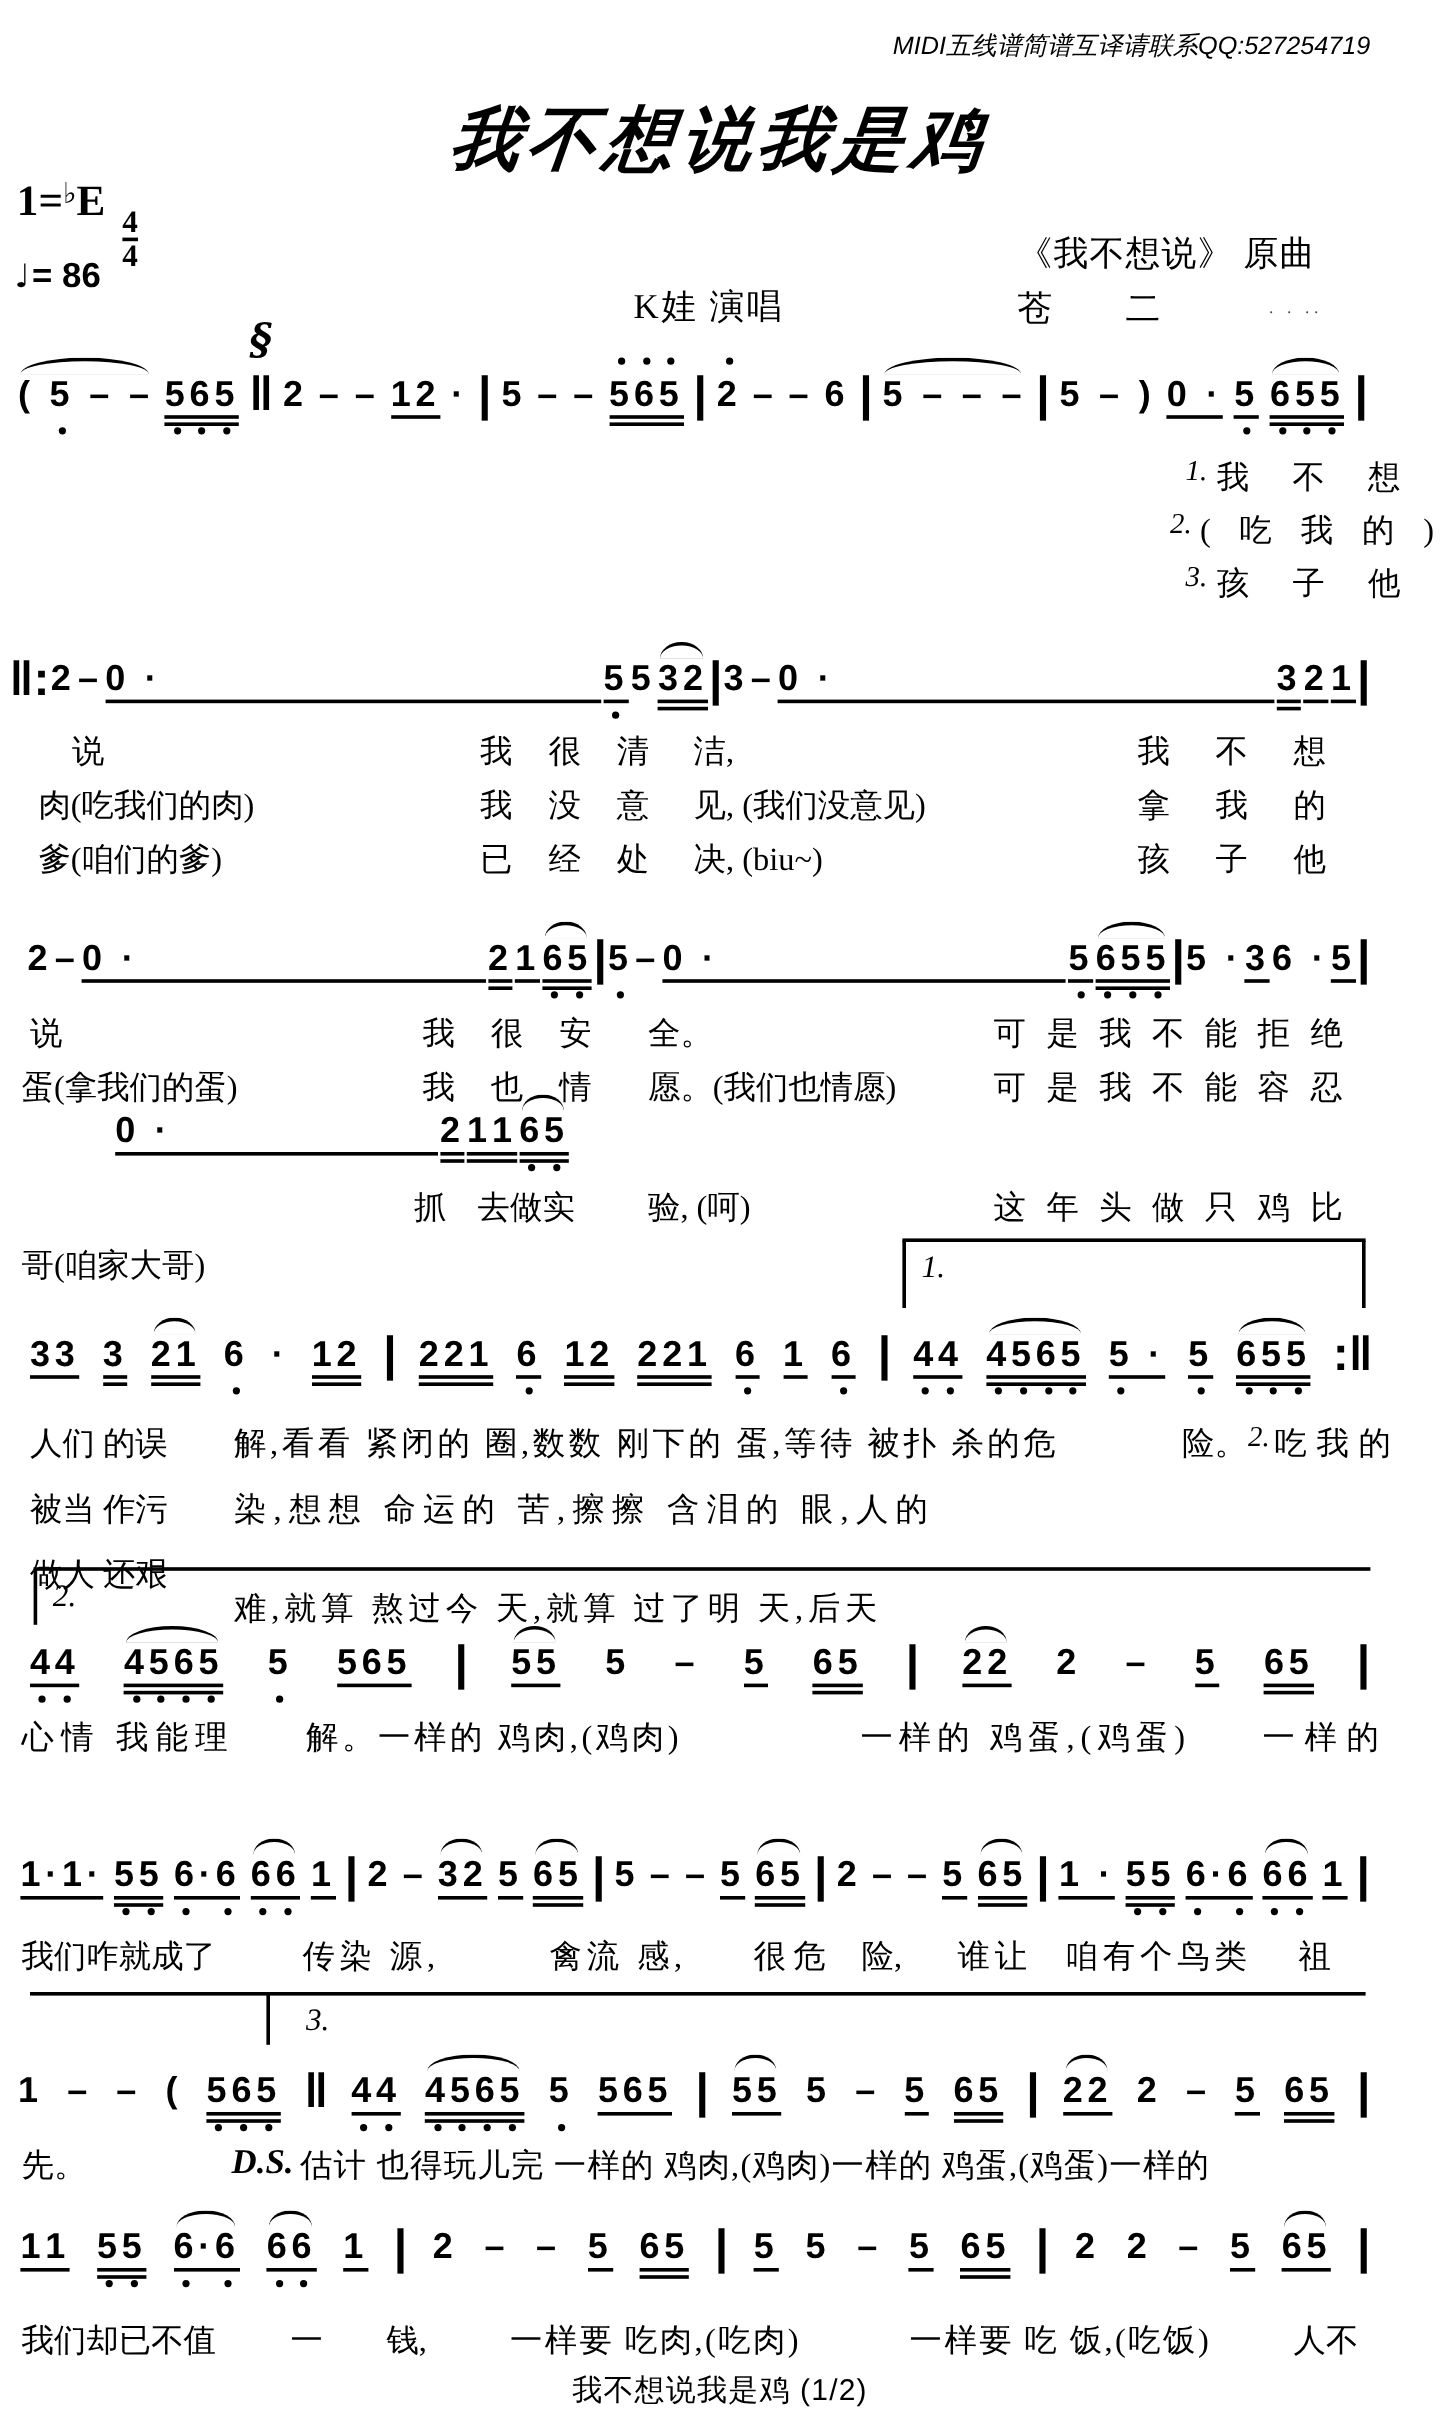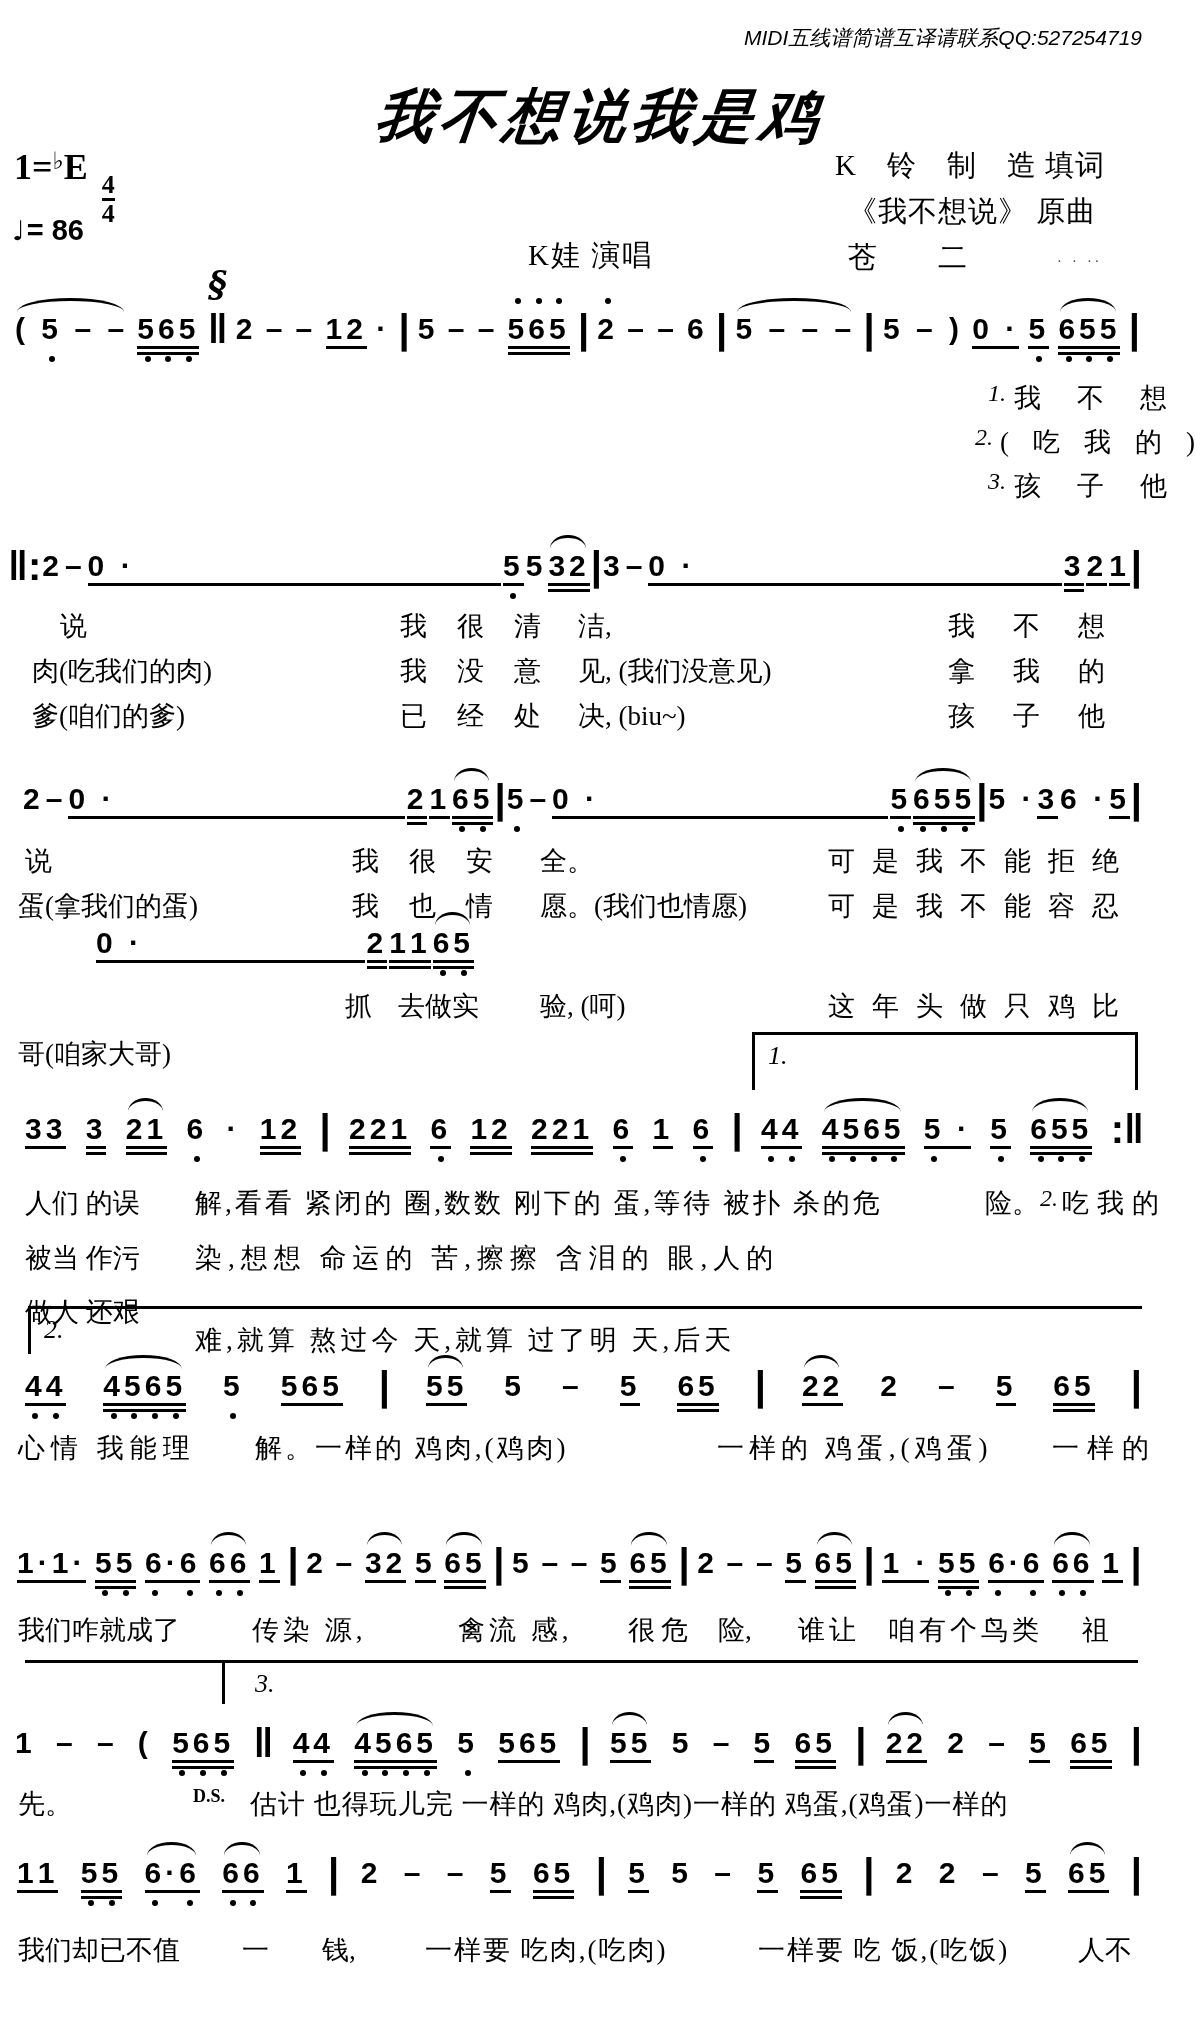--- a/index.html
+++ b/index.html
@@ -34,21 +34,21 @@
   .u1::before,.u2::before{content:"";position:absolute;left:1px;right:1px;bottom:5px;border-top:3px solid #000;}
   .u2::after{content:"";position:absolute;left:1px;right:1px;bottom:-1px;border-top:3px solid #000;}
   .bar{font-size:40px;letter-spacing:0;padding:0 0 7px 0;line-height:36px;}
   .arc{position:absolute;left:3px;right:5px;top:-14px;height:11px;border-top:3px solid #000;
        border-radius:50% / 100% 100% 0 0;}
   b.db::after{content:"";position:absolute;left:50%;margin-left:-3px;bottom:-17px;width:6px;height:6px;border-radius:50%;background:#000;}
   b.da::before{content:"";position:absolute;left:50%;margin-left:-3px;top:-14px;width:6px;height:6px;border-radius:50%;background:#000;}
   
   .lyr{position:absolute;font-size:27px;white-space:pre;font-family:"Liberation Serif","DejaVu Serif",serif;}
   .lyr.it{font-style:italic;font-size:24px;}
-  .lyr.ds{font-weight:bold;font-size:18px;font-family:"Liberation Serif",serif;}
+  .lyr.ds{font-style:italic;font-weight:bold;font-size:29px;font-family:"Liberation Serif",serif;}
   
   .volta{position:absolute;border-top:3px solid #000;height:0;}
   .volta .tick{position:absolute;top:-1px;width:3px;background:#000;}
   .vlabel{position:absolute;top:6px;font:italic 26px "Liberation Serif","DejaVu Serif",serif;}
   .footer{top:1975px;left:0;width:100%;text-align:center;
           font:25px "Liberation Sans","DejaVu Sans",sans-serif;letter-spacing:1px;}
 </style>
 </head>
 <body>
 
@@ -58,21 +58,20 @@
 
   <div class="abs keysig"><span>1=</span><sup class="flat">♭</sup><span>E</span><span class="meter">
         <b>4</b>
         <b class="mb">4</b>
       </span>
   </div>
 
   <div class="abs tempo"><span class="tnote">♩</span><span>= 86</span></div>
 
   <div class="abs performer">K娃 演唱</div>
-  <div class="abs credit c1">K　铃　制　造 填词</div>
   <div class="abs credit c2">《我不想说》 原曲</div>
   <div class="abs credit c3">苍　　二</div>
   <div class="abs cdots">. . ..</div>
 
   <div class="abs segno" style="left: 208px; top: 262px;">§</div>
 
   <div id="score">
       <div class="mline" style="top: 308px; left: 14px; width: 1126px;"><span class="cell"><i class="arc"></i><b>(</b><b> </b><b class="db">5</b><b> </b><b>–</b><b> </b><b>–</b></span><span class="cell u2"><b class="db">5</b><b class="db">6</b><b class="db">5</b></span><span class="cell bar"><b>‖</b></span><span class="cell"><b>2</b></span><span class="cell"><b>–</b></span><span class="cell"><b>–</b></span><span class="cell u1"><b>1</b><b>2</b></span><span class="cell"><b>·</b></span><span class="cell bar"><b>|</b></span><span class="cell"><b>5</b></span><span class="cell"><b>–</b></span><span class="cell"><b>–</b></span><span class="cell u2"><b class="da">5</b><b class="da">6</b><b class="da">5</b></span><span class="cell bar"><b>|</b></span><span class="cell"><b class="da">2</b></span><span class="cell"><b>–</b></span><span class="cell"><b>–</b></span><span class="cell"><b>6</b></span><span class="cell bar"><b>|</b></span><span class="cell"><i class="arc"></i><b>5</b><b> </b><b>–</b><b> </b><b>–</b><b> </b><b>–</b></span><span class="cell bar"><b>|</b></span><span class="cell"><b>5</b><b> </b><b>–</b><b> </b><b>)</b></span><span class="cell u1"><b>0</b><b> </b><b>·</b></span><span class="cell u1"><b class="db">5</b></span><span class="cell u2"><i class="arc"></i><b class="db">6</b><b class="db">5</b><b class="db">5</b></span><span class="cell bar"><b>|</b></span></div>
       <span class="lyr it" style="left: 988px; top: 380px;">1.</span>
       <span class="lyr" style="left: 1014px; top: 380px; letter-spacing: 36px;">我不想</span>
@@ -151,13 +150,14 @@
       <span class="lyr" style="left: 250px; top: 1786px; letter-spacing: 1px;">估计 也得玩儿完 一样的 鸡肉,(鸡肉)一样的 鸡蛋,(鸡蛋)一样的</span>
       <div class="mline" style="top: 1852px; left: 16px; width: 1126px;"><span class="cell u1"><b>1</b><b>1</b></span><span class="cell u2"><b class="db">5</b><b class="db">5</b></span><span class="cell u1"><i class="arc"></i><b class="db">6</b><b>·</b><b class="db">6</b></span><span class="cell u1"><i class="arc"></i><b class="db">6</b><b class="db">6</b></span><span class="cell u1"><b>1</b></span><span class="cell bar"><b>|</b></span><span class="cell"><b>2</b></span><span class="cell"><b>–</b></span><span class="cell"><b>–</b></span><span class="cell u1"><b>5</b></span><span class="cell u2"><b>6</b><b>5</b></span><span class="cell bar"><b>|</b></span><span class="cell u1"><b>5</b></span><span class="cell"><b>5</b></span><span class="cell"><b>–</b></span><span class="cell u1"><b>5</b></span><span class="cell u2"><b>6</b><b>5</b></span><span class="cell bar"><b>|</b></span><span class="cell"><b>2</b></span><span class="cell"><b>2</b></span><span class="cell"><b>–</b></span><span class="cell u1"><b>5</b></span><span class="cell u1"><i class="arc"></i><b>6</b><b>5</b></span><span class="cell bar"><b>|</b></span></div>
       <span class="lyr" style="left: 18px; top: 1932px;">我们却已不值</span>
       <span class="lyr" style="left: 242px; top: 1932px;">一</span>
       <span class="lyr" style="left: 322px; top: 1932px;">钱,</span>
       <span class="lyr" style="left: 425px; top: 1932px; letter-spacing: 2px;">一样要 吃肉,(吃肉)</span>
       <span class="lyr" style="left: 758px; top: 1932px; letter-spacing: 2px;">一样要 吃 饭,(吃饭)</span>
       <span class="lyr" style="left: 1078px; top: 1932px;">人不</span>
     </div>
 
+  <div class="abs footer">我不想说我是鸡  (1/2)</div>
 </div>
 
 </body></html>

